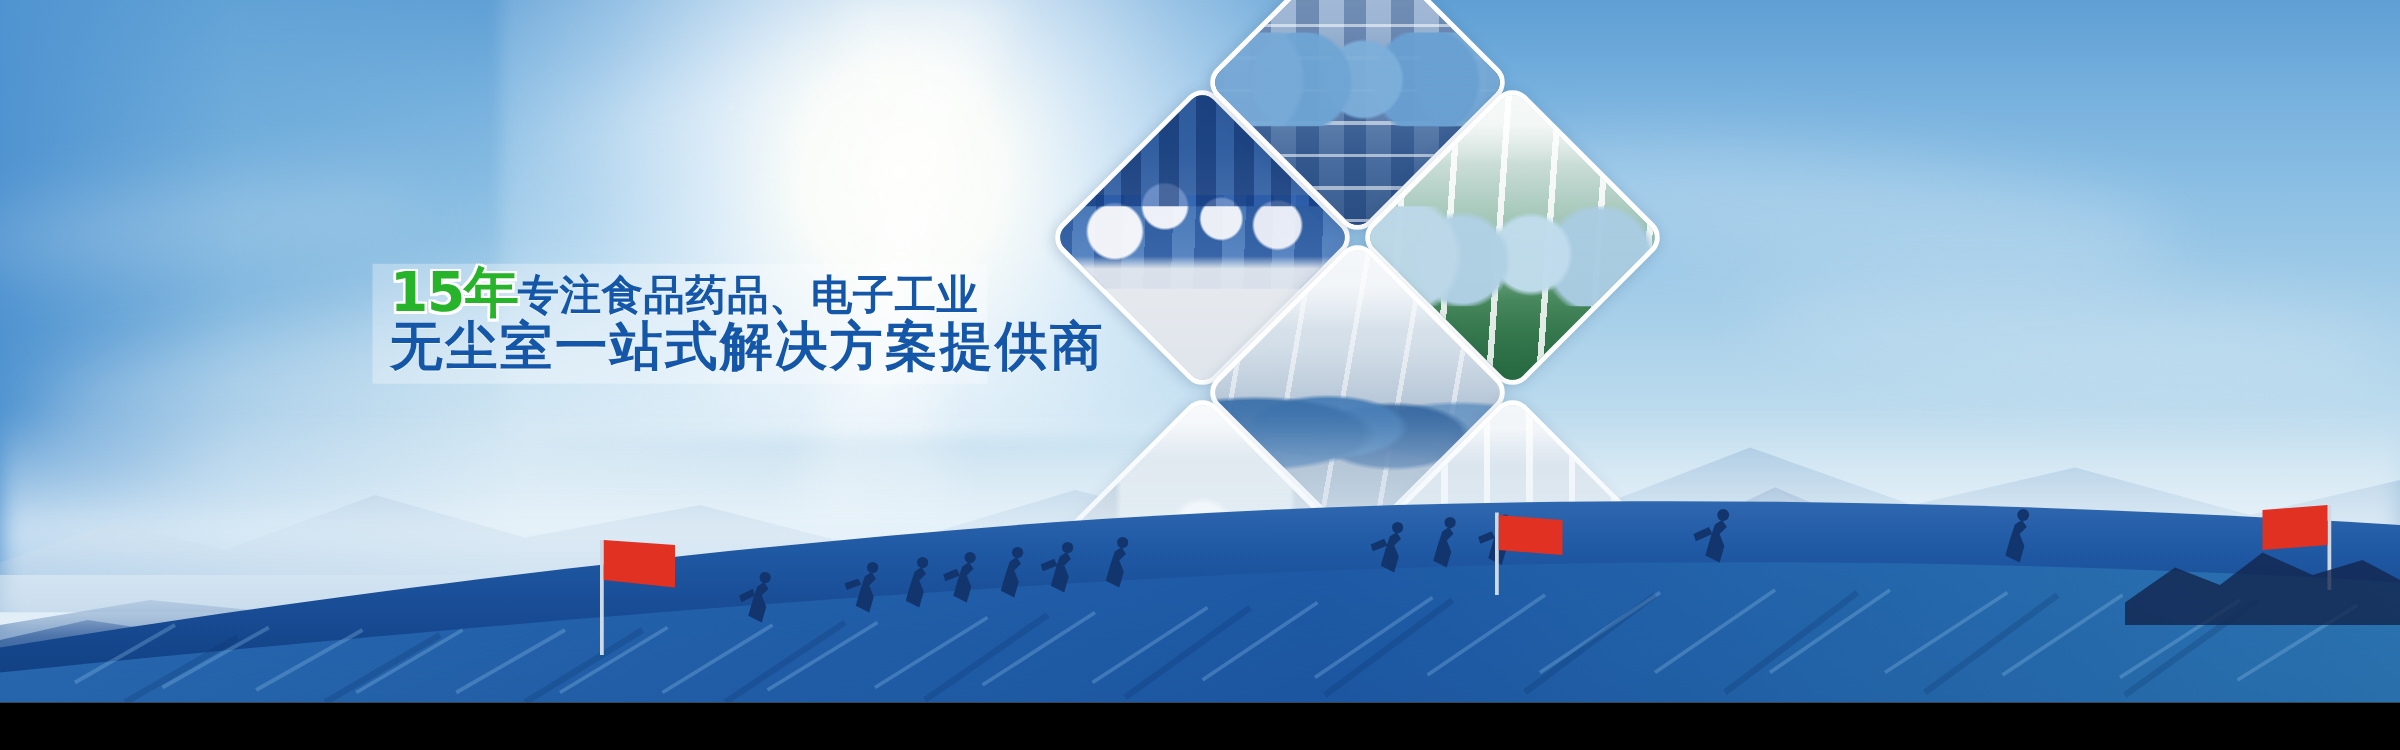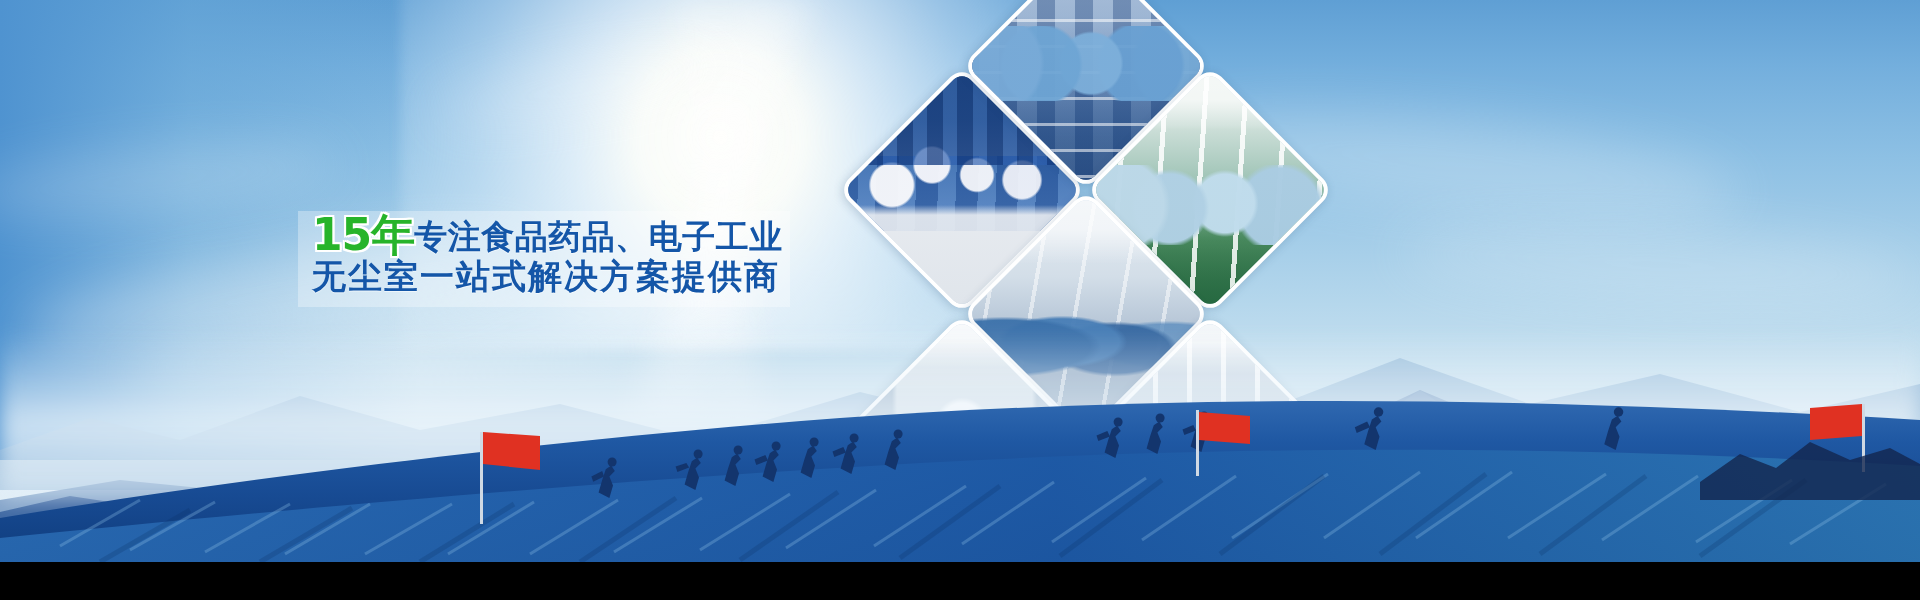--- a/index.html
+++ b/index.html
@@ -255,21 +255,21 @@
        0   -2px 0 #fff, 0    2px 0 #fff,
       -2px  0   0 #fff, 2px  0   0 #fff;
     vertical-align:-2px;
   }
   .blue{
     font-size:33px;font-weight:700;
     color:#1456a8;
     letter-spacing:.5px;
     text-shadow:0 1px 0 rgba(255,255,255,.55);
   }
-  .line2 .blue{font-size:34px;letter-spacing:2px;}
+  .line2 .blue{font-size:42px;letter-spacing:2px;font-family:Liberation Mono, monospace;}
 </style>
 </head>
 <body>
 
 <div id="banner">
 
   <div class="sky"></div>
   <div class="sky-left-tint"></div>
   <div class="sun"></div>
   <div class="sun-rays"></div>

